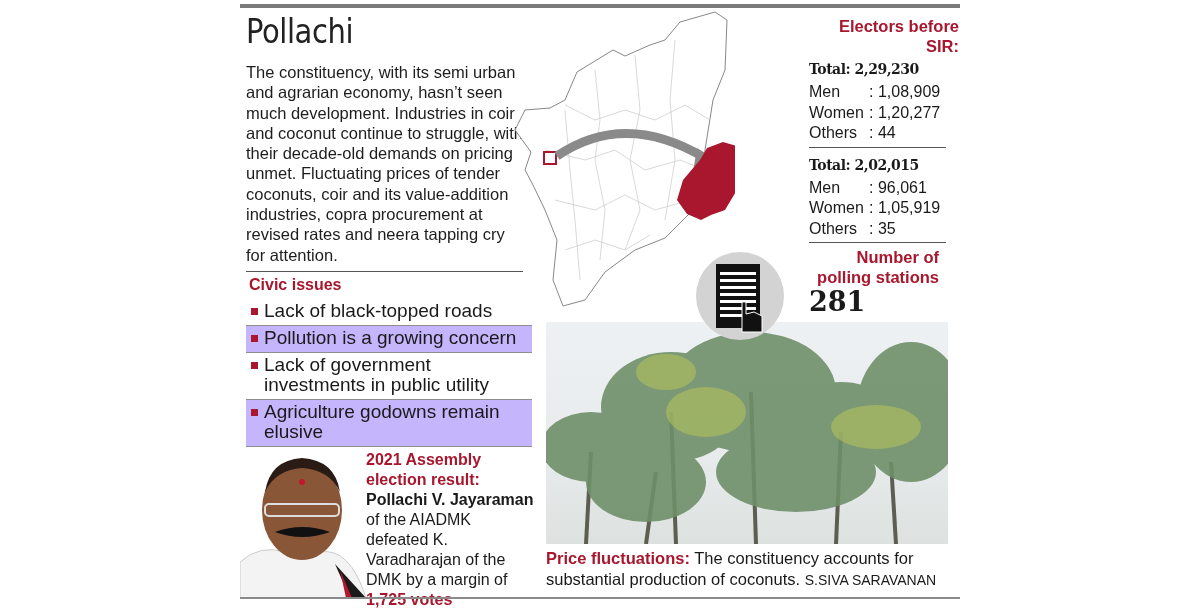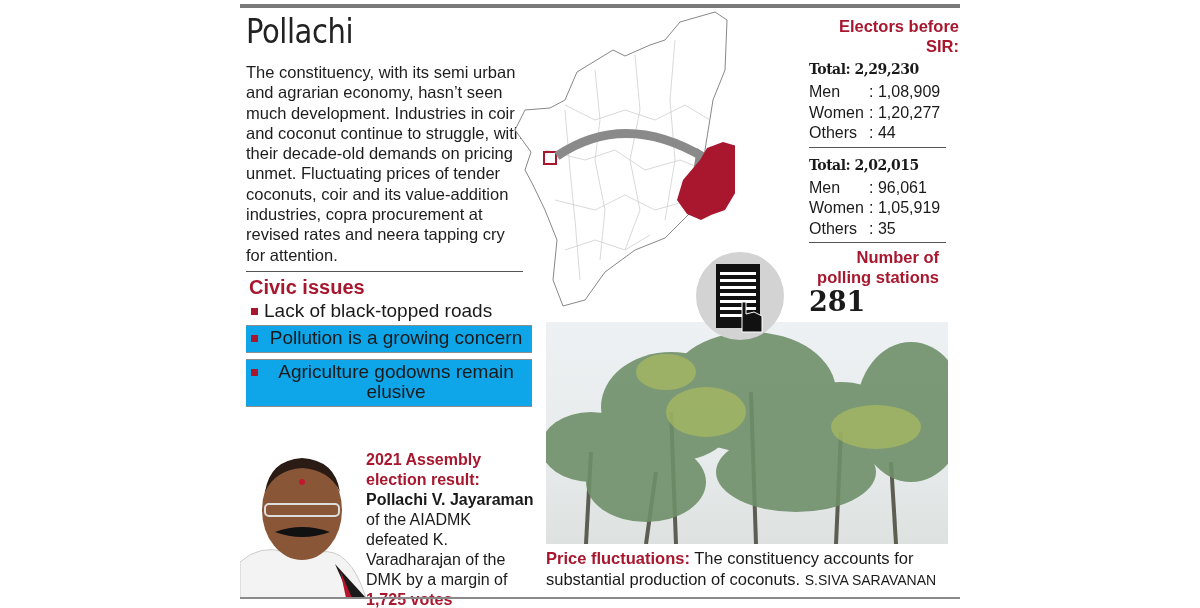--- a/index.html
+++ b/index.html
@@ -2,24 +2,24 @@
 <html><head>
 <meta charset="utf-8">
 <style>
   html, body { margin:0; padding:0; background:#ffffff; }
   body { width:1200px; height:608px; position:relative; overflow:hidden; font-family:"Liberation Sans", sans-serif; color:#1a1a1a; }
   .topbar { position:absolute; left:240px; top:4px; width:720px; height:4px; background:#7a7a7a; }
   .bottomline { position:absolute; left:240px; top:597px; width:720px; height:2px; background:#8a8a8a; }
   .title { position:absolute; left:246px; top:12px; font-size:33px; font-weight:300; color:#222; letter-spacing:-0.5px; font-family:"DejaVu Sans", sans-serif; font-weight:normal; transform:scaleX(0.88); transform-origin:left; }
   .intro { position:absolute; left:246px; top:62px; width:280px; font-size:16.5px; line-height:20.3px; color:#1d1d1d; }
   .sep1 { position:absolute; left:246px; top:271px; width:277px; height:1px; background:#555; }
-  .civic-title { position:absolute; left:249px; top:276px; font-size:20px; font-weight:bold; color:#a8172e; }
+  .civic-title { position:absolute; left:249px; top:276px; font-size:16px; font-weight:bold; color:#a8172e; }
   .issues { position:absolute; left:246px; top:299px; width:286px; }
   .issue { position:relative; padding:2px 4px 4px 18px; font-size:19px; line-height:20px; border-bottom:1px solid #8e8e8e; }
-  .issue.shade { background:#0ea5e9;text-align:center; }
+  .issue.shade { background:#c4b5fd; }
   .issue .bullet { position:absolute; left:5px; top:9px; width:7px; height:7px; background:#a8172e; }
   .person { position:absolute; left:240px; top:452px; width:126px; height:146px; }
   .result { position:absolute; left:366px; top:450px; width:170px; font-size:16px; line-height:20px; }
   .result .h { color:#a8172e; font-weight:bold; }
   .result .name { font-weight:bold; }
   .result .votes { color:#a8172e; font-weight:bold; }
   .map { position:absolute; left:505px; top:10px; width:230px; height:300px; }
   .stats { position:absolute; left:809px; top:16px; width:150px; }
   .stat-h { color:#a8172e; font-weight:bold; font-size:16.5px; line-height:20px;text-align:right; }
   .stat-total { font-weight:bold; font-size:14px; line-height:26px; font-family:"DejaVu Serif", serif; letter-spacing:-0.5px; }
@@ -42,21 +42,21 @@
 
 <div class="intro">The constituency, with its semi urban and agrarian economy, hasn’t seen much development. Industries in coir and coconut continue to struggle, with their decade-old demands on pricing unmet. Fluctuating prices of tender coconuts, coir and its value-addition industries, copra procurement at revised rates and neera tapping cry for attention.</div>
 
 <div class="sep1"></div>
 
 <div class="civic-title">Civic issues</div>
 
 <div class="issues">
   <div class="issue"><span class="bullet"></span><span>Lack of black-topped roads</span></div>
   <div class="issue shade"><span class="bullet"></span><span>Pollution is a growing concern</span></div>
-  <div class="issue"><span class="bullet"></span></div>
+  <div class="issue"><span class="bullet"></span><span>Lack of government investments in public utility</span></div>
   <div class="issue shade"><span class="bullet"></span><span>Agriculture godowns remain elusive</span></div>
 </div>
 
 <div class="person">
   <svg width="126" height="146" viewBox="0 0 126 146">
     <path d="M0 146 L0 110 Q20 92 45 100 L80 100 Q110 95 126 146 Z" fill="#f3f3f3" stroke="#ccc"></path>
     <path d="M95 112 L126 146 L110 146 Z" fill="#1a1a1a"></path>
     <path d="M100 118 L112 146 L106 146 Z" fill="#b5152a"></path>
     <ellipse cx="62" cy="58" rx="40" ry="50" fill="#8a5638"></ellipse>
     <path d="M25 40 Q30 8 62 6 Q95 8 100 40 Q90 18 62 16 Q35 18 25 40Z" fill="#2a1c14"></path>

